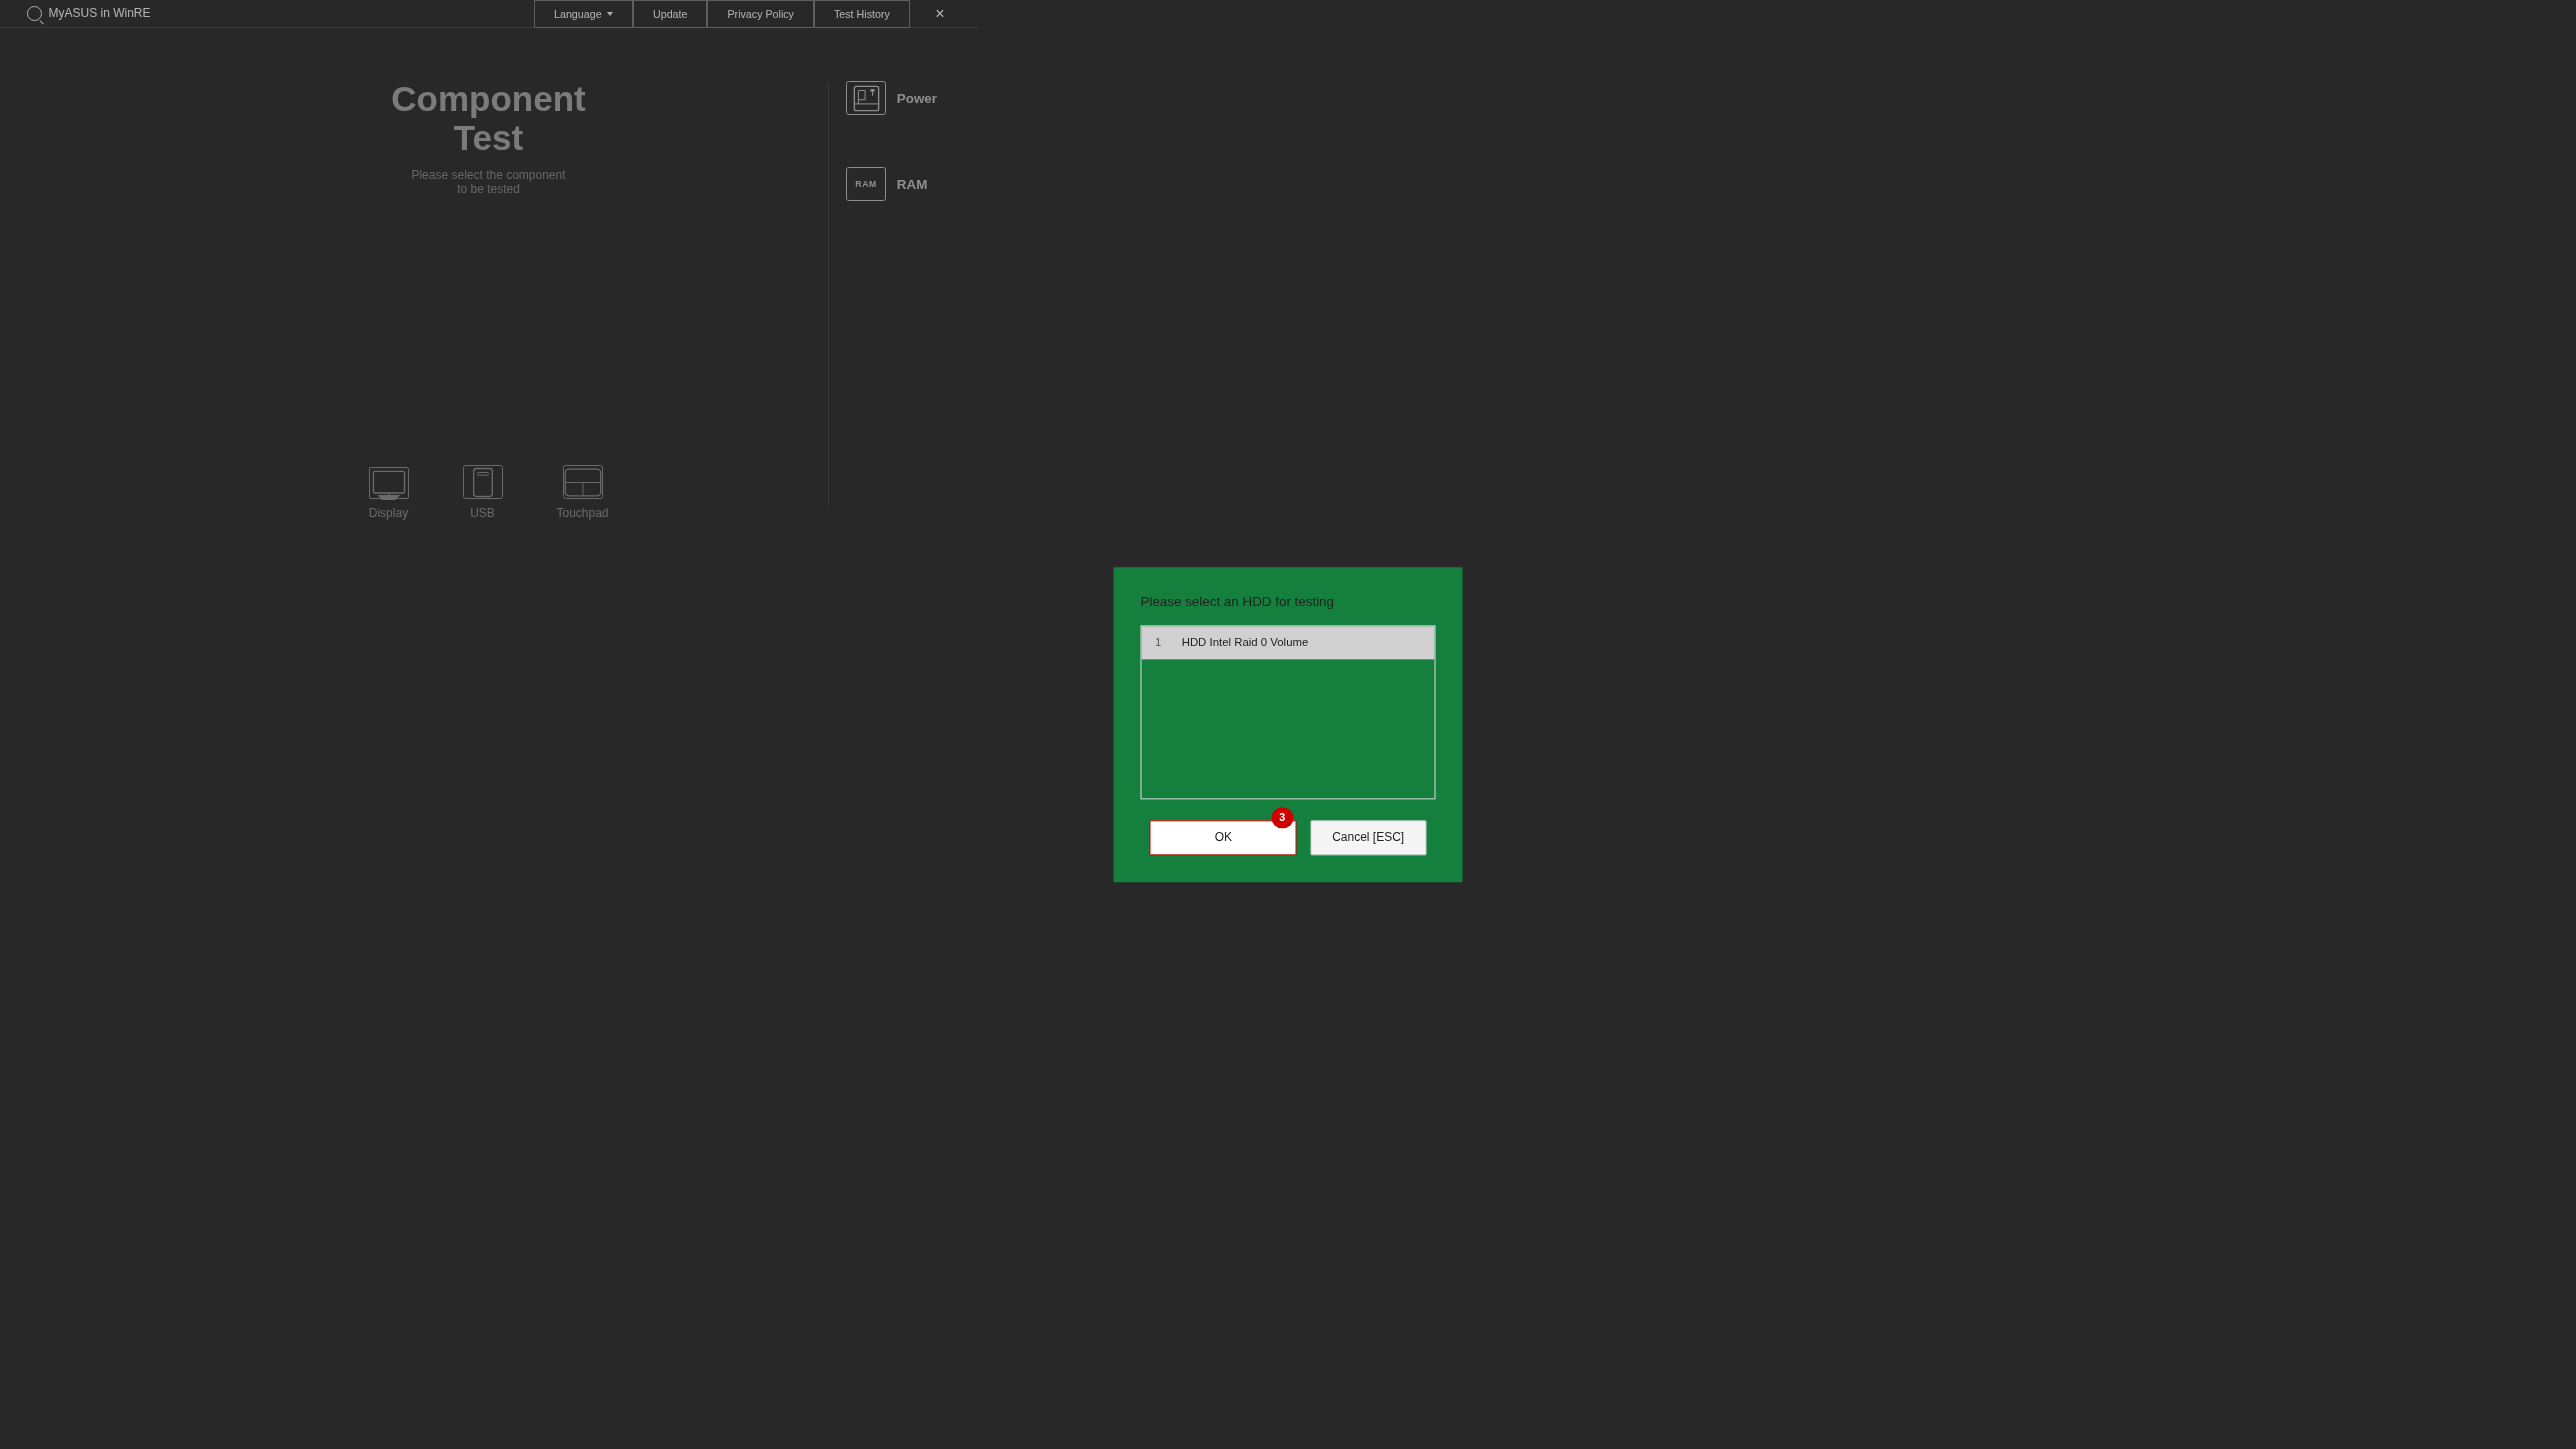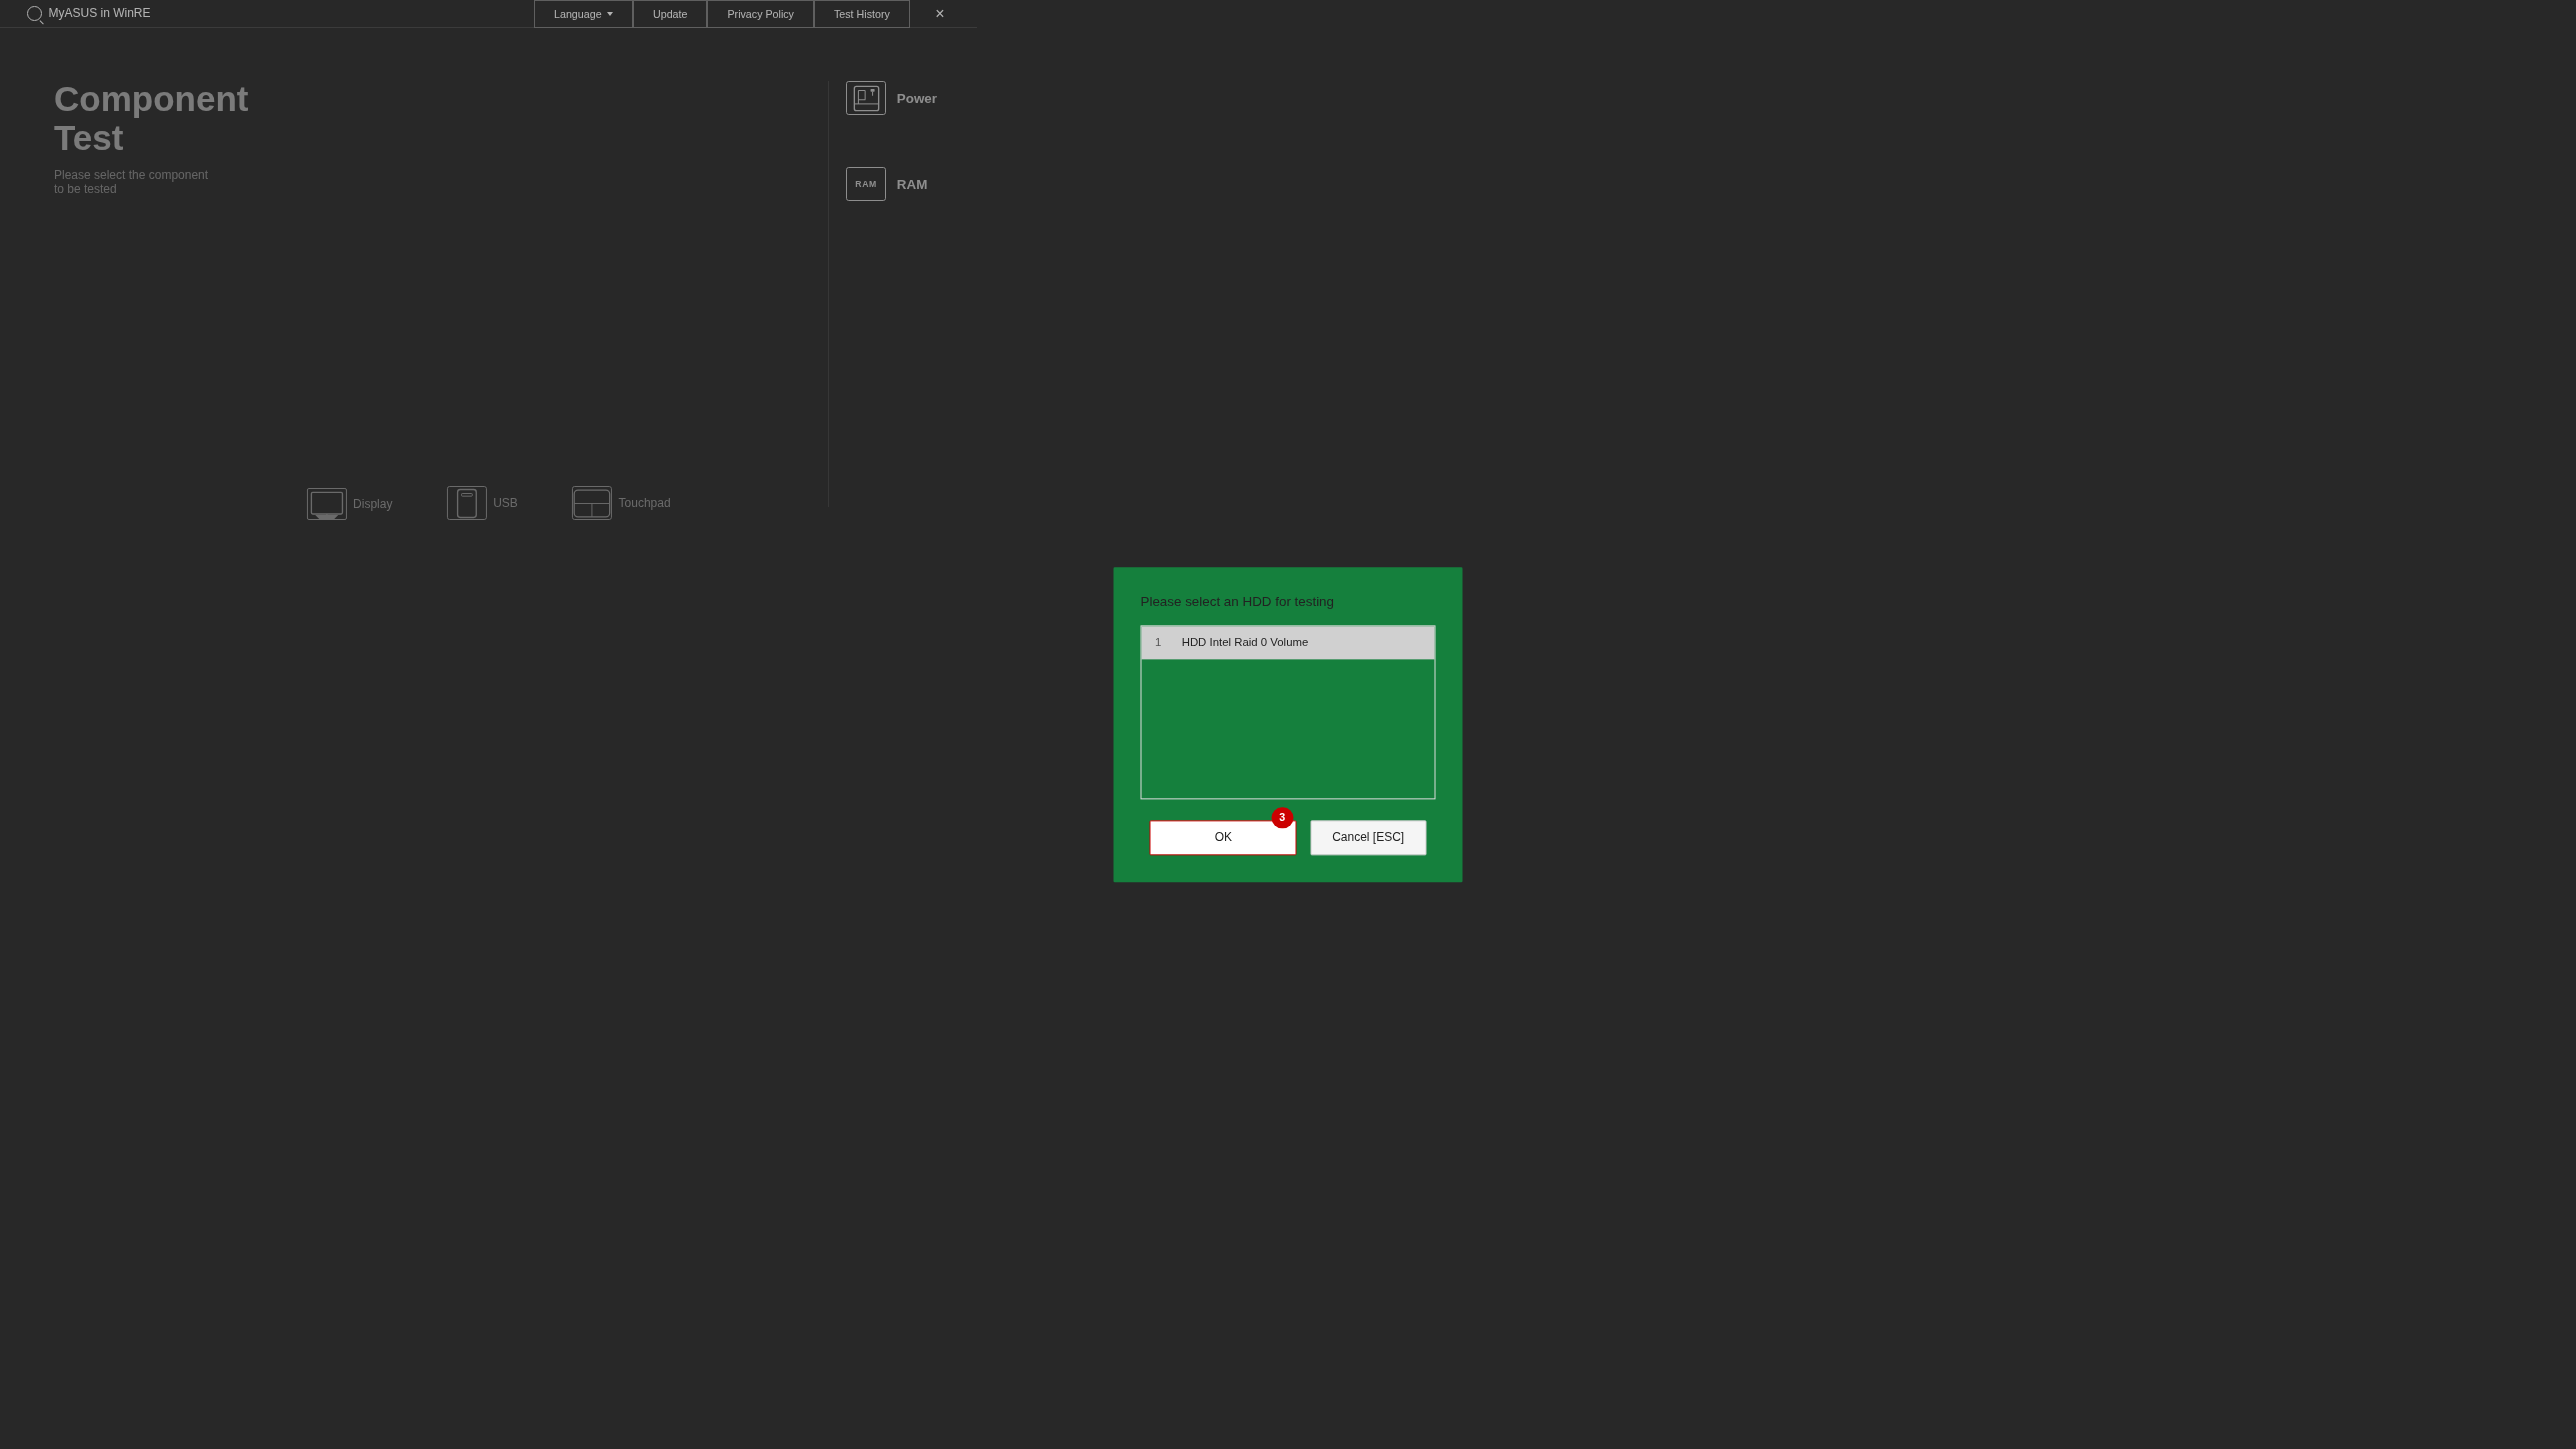--- a/index.html
+++ b/index.html
@@ -97,20 +97,21 @@
 
     
     .bg-content {
       position: absolute;
       top: 40px;
       left: 0;
       right: 0;
       bottom: 0;
       padding: 40px 54px;
       opacity: 0.6;
+      text-align: center;
     }
 
     .component-test-title {
       color: #fff;
       font-size: 35px;
       font-weight: 700;
       line-height: 1.1;
       margin-bottom: 10.7px;
     }
 
@@ -172,21 +173,21 @@
       bottom: 27px;
       left: 50%;
       transform: translateX(-50%);
       display: flex;
       gap: 54px;
       align-items: flex-end;
     }
 
     .bottom-icon-item {
       display: flex;
-      flex-direction: row;
+      flex-direction: column;
       align-items: center;
       gap: 6.7px;
     }
 
     .bottom-icon-box {
       width: 40px;
       height: 34px;
       border: 1.3px solid #999;
       border-radius: 2.7px;
       display: flex;

